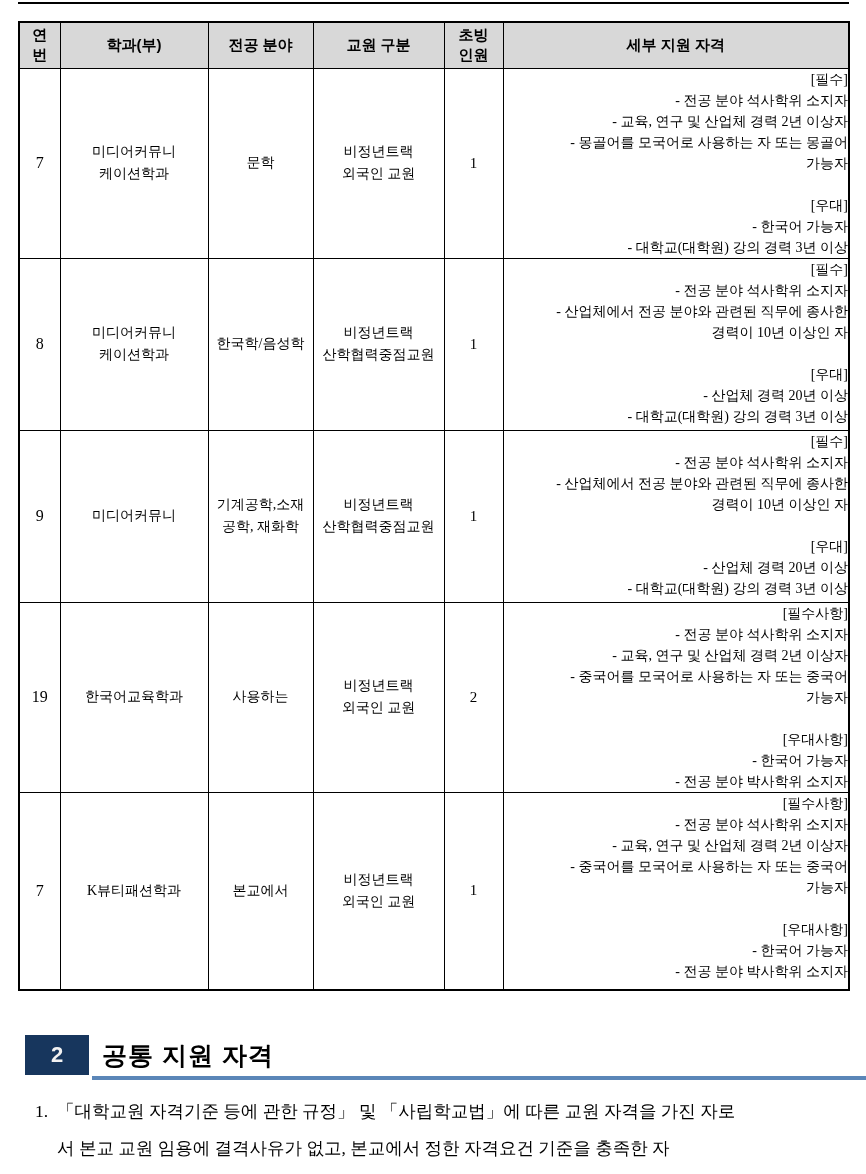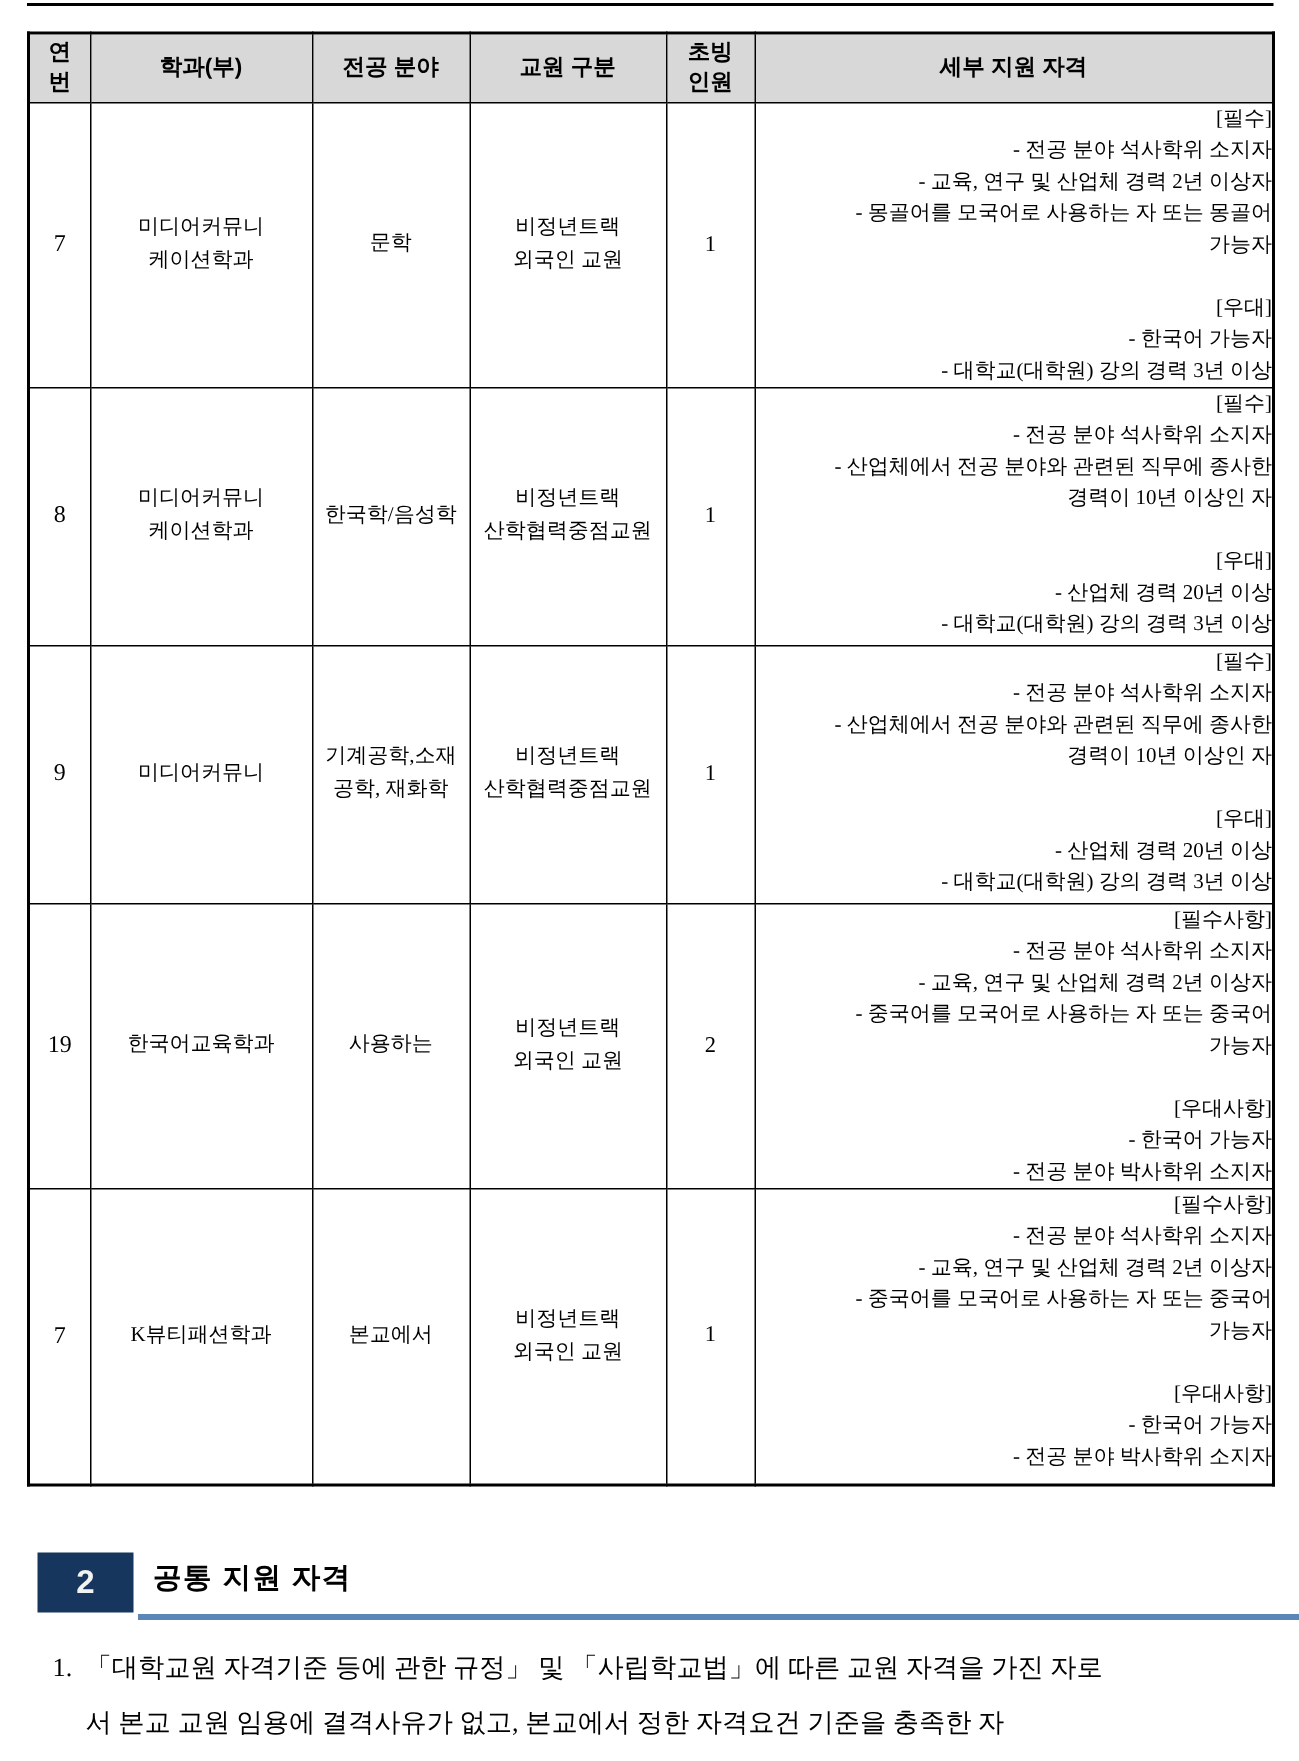--- a/index.html
+++ b/index.html
@@ -51,21 +51,21 @@
   .section-num{
     position:absolute;left:25px;top:0;width:64px;height:40px;
     background:#17365d;
     color:#f2f2f2;
     font-family:"Liberation Sans","DejaVu Sans",sans-serif;
     font-weight:bold;font-size:22px;line-height:40px;text-align:center;
   }
   .section-title{
     position:absolute;left:102px;top:4px;
     font-family:"Liberation Sans","DejaVu Sans",sans-serif;
-    font-weight:bold;font-size:19px;letter-spacing:1px;color:#000;
+    font-weight:bold;font-size:25px;letter-spacing:1px;color:#000;
   }
   .section-underline{
     position:absolute;left:92px;top:41px;right:0;height:4px;background:#5b86b8;
   }
   .note{
     position:absolute;left:35px;top:1093px;width:812px;
     font-size:17.5px;line-height:37px;
   }
   .note-marker{position:absolute;left:0;top:0;}
   .note-text{display:block;padding-left:22px;font-family:Liberation Serif, serif;}

